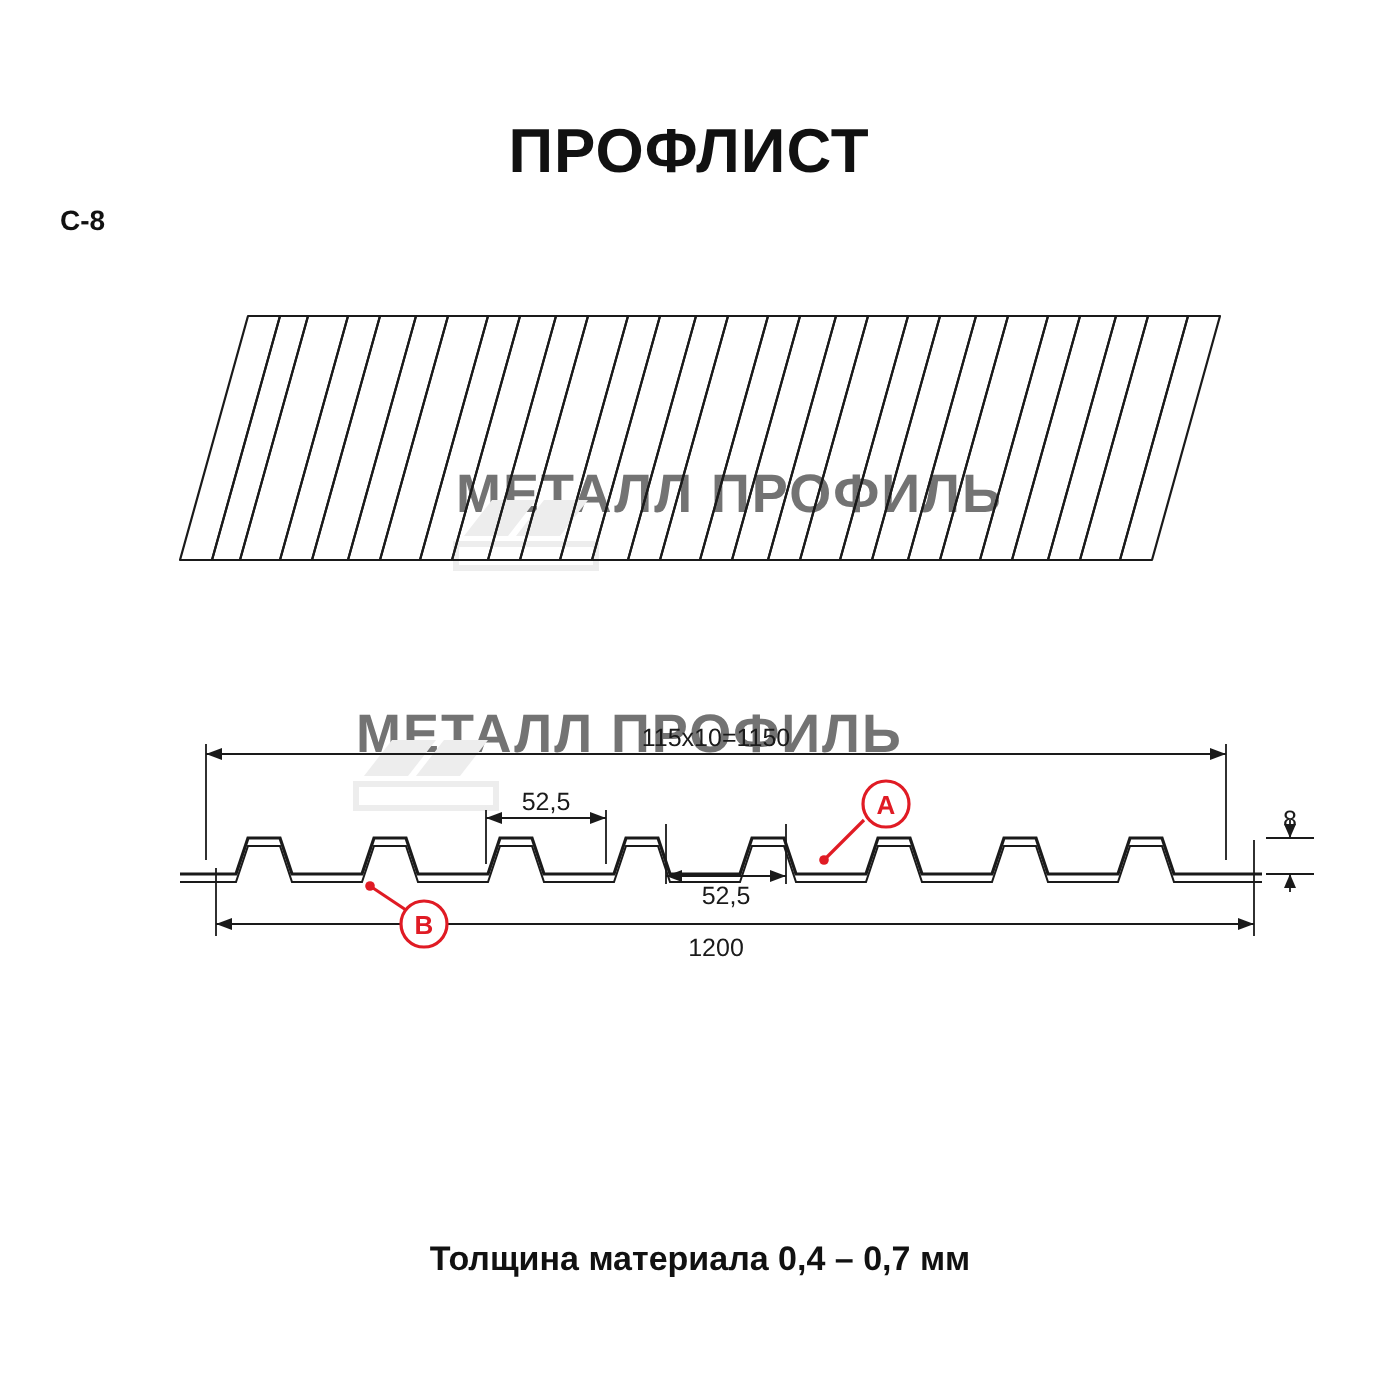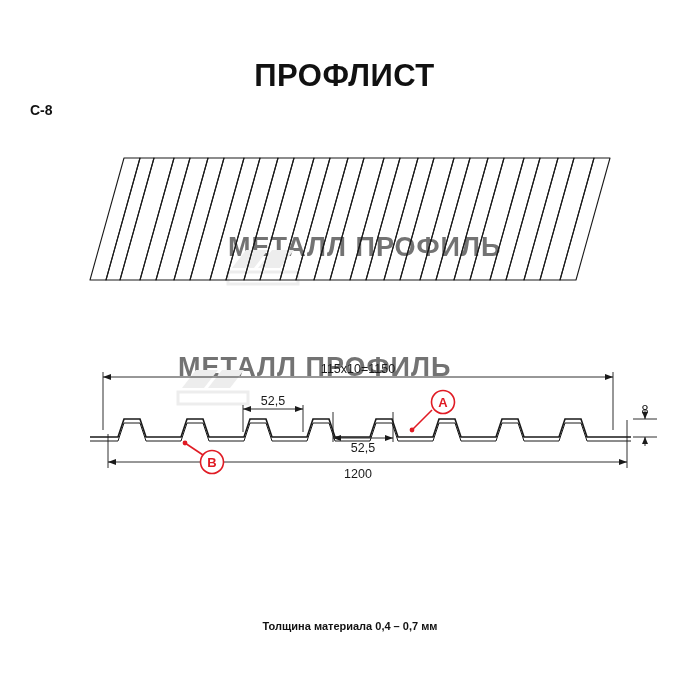--- a/index.html
+++ b/index.html
@@ -42,21 +42,21 @@
     font-weight: bold;
     color: #111111;
     margin-left: 30px;
   }
   .footer-note {
     position: absolute;
     top: 620px;
     left: 0;
     width: 700px;
     text-align: center;
-    font-size: 11px;
+    font-size: 17px;
     font-weight: bold;
     color: #111111;
   }
   .svg-layer {
     position: absolute;
     top: 0;
     left: 0;
   }
   .wm {
     position: absolute;

